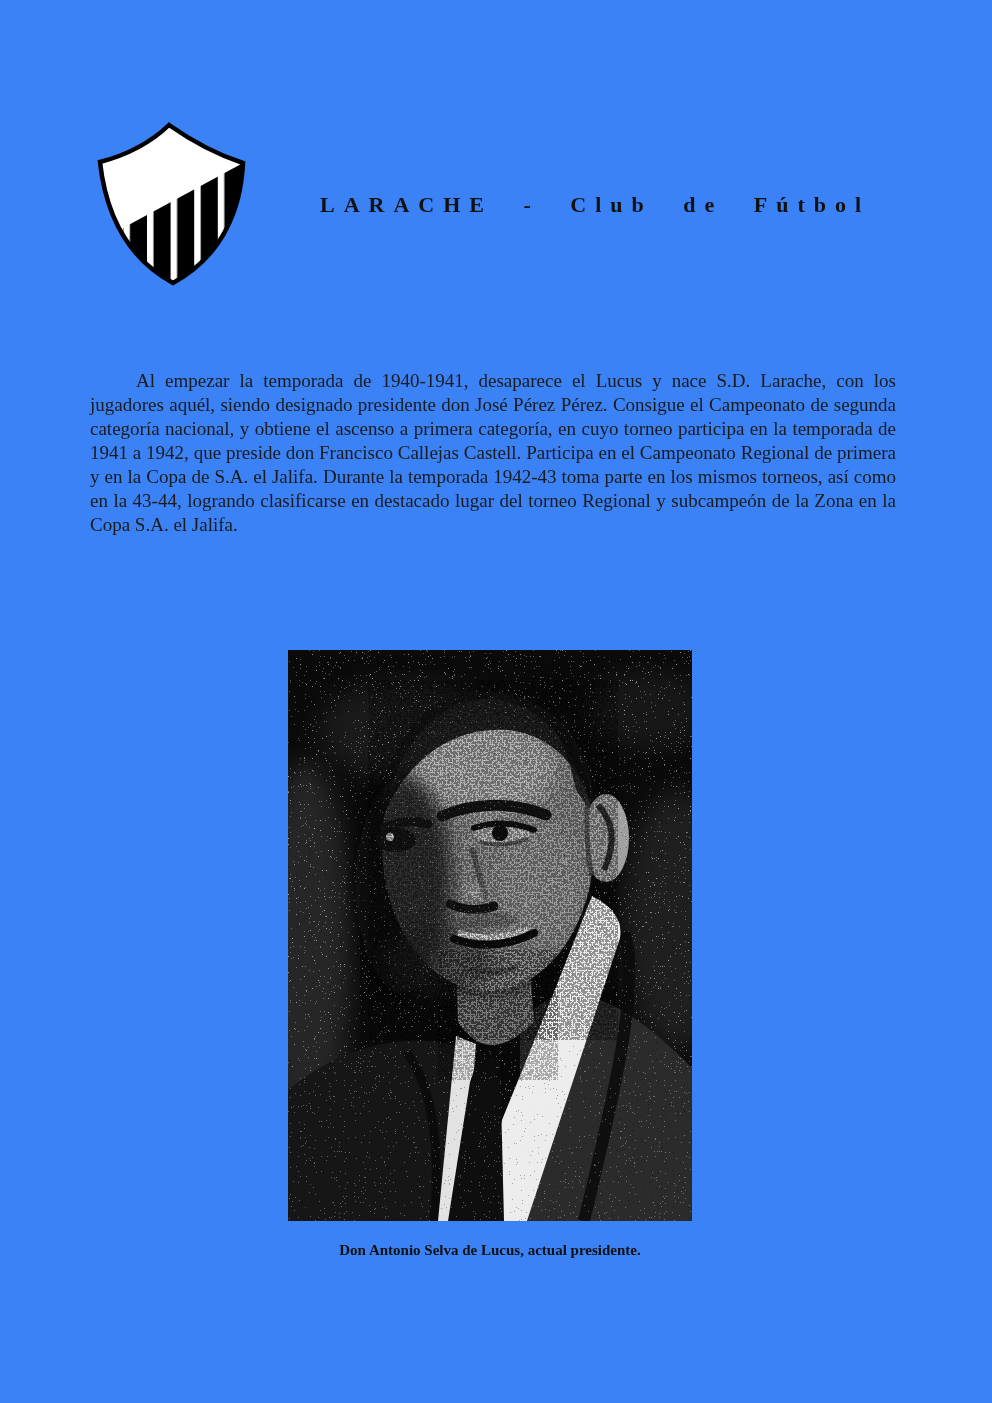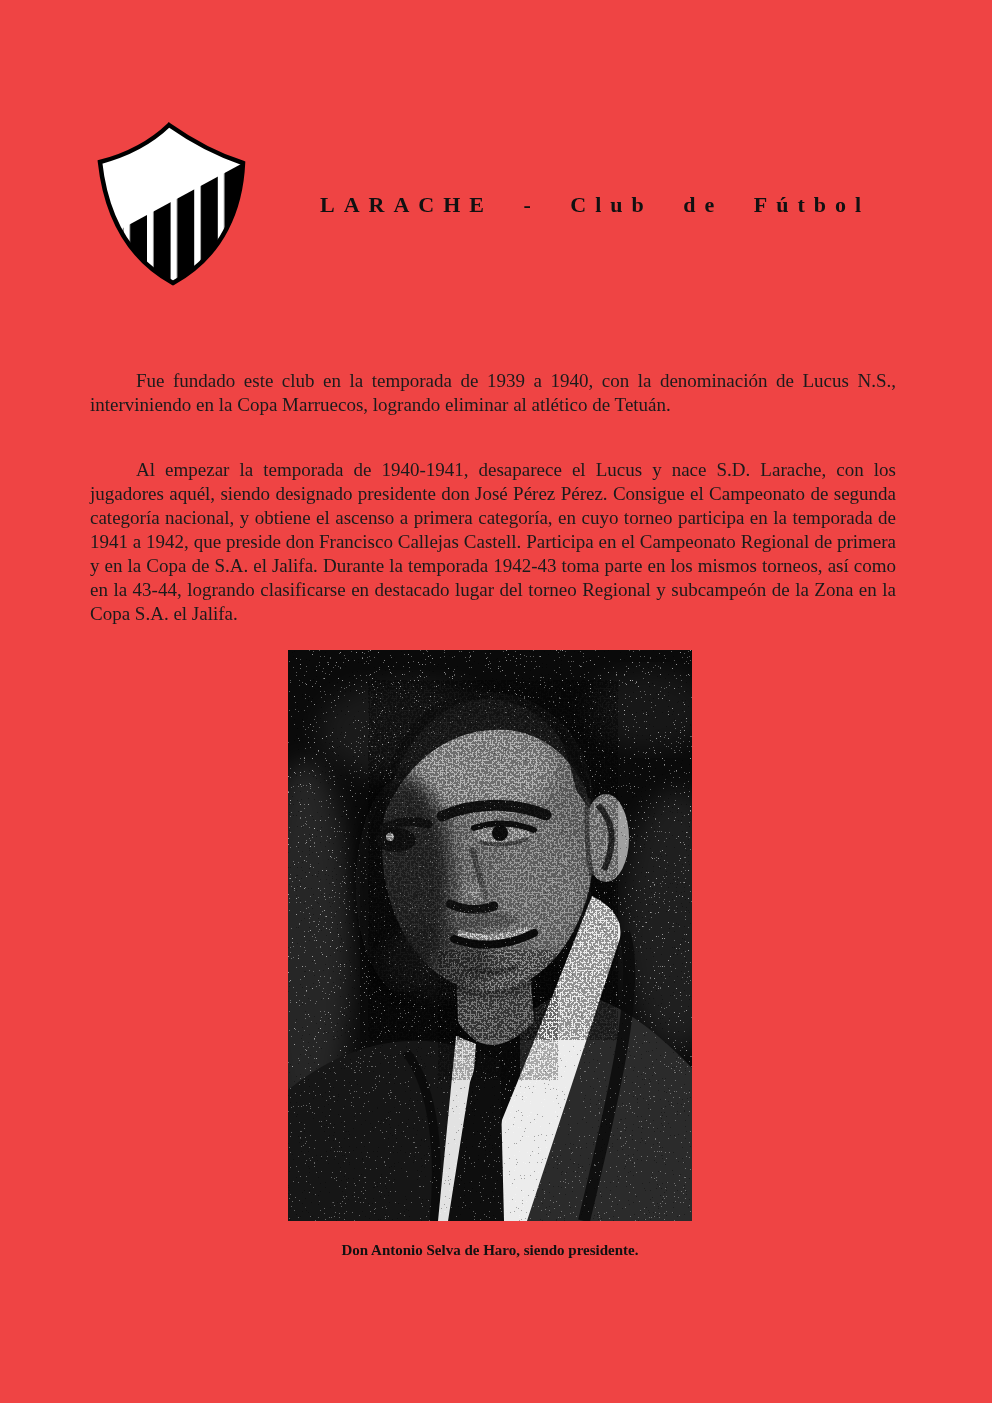--- a/index.html
+++ b/index.html
@@ -1,21 +1,21 @@
 <!DOCTYPE html>
 <html><head>
 <meta charset="utf-8">
 <title>Scanned page</title>
 <style>
   html,body{margin:0;padding:0;background:#e8e8e8;}
   .page{
     position:relative;
     width:992px;height:1403px;
     margin:0 auto;
-    background:#ef4444;
+    background:#3b82f6;
     overflow:hidden;
     font-family:"Liberation Serif","DejaVu Serif",serif;
     color:#1b1b1b;
   }
   .crest{position:absolute;left:94px;top:119px;width:156px;height:170px;}
   .page-title{
     position:absolute;left:320px;top:192px;
     font-size:22px;font-weight:bold;
     letter-spacing:9px;word-spacing:16px;
     white-space:nowrap;color:#111;
@@ -51,21 +51,20 @@
     <path d="M 6,43 Q 48,32 75,6 Q 112,32 149,44 C 147,88 130,136 79,164 C 28,136 11,88 6,43 Z" fill="#ffffff"></path>
     <g clip-path="url(#crestClip)">
       <path d="M 29,109 L 149,44 L 156,58 L 156,170 L 20,170 Z" fill="url(#crestStripes)"></path>
     </g>
     <path d="M 6,43 Q 48,32 75,6 Q 112,32 149,44 C 147,88 130,136 79,164 C 28,136 11,88 6,43 Z" fill="none" stroke="#000000" stroke-width="4.5"></path>
   </svg>
 
   <div class="page-title">LARACHE - Club de Fútbol</div>
 
   <div class="text-block">
-    <p>Fue fundado este club en la temporada de 1939 a 1940, con la denominación de Lucus N.S., interviniendo en la Copa Marruecos, logrando eliminar al atlético de Tetuán.</p>
     <p>Al empezar la temporada de 1940-1941, desaparece el Lucus y nace S.D. Larache, con los jugadores aquél, siendo designado presidente don José Pérez Pérez. Consigue el Campeonato de segunda categoría nacional, y obtiene el ascenso a primera categoría, en cuyo torneo participa en la temporada de 1941 a 1942, que preside don Francisco Callejas Castell. Participa en el Campeonato Regional de primera y en la Copa de S.A. el Jalifa. Durante la temporada 1942-43 toma parte en los mismos torneos, así como en la 43-44, logrando clasificarse en destacado lugar del torneo Regional y subcampeón de la Zona en la Copa S.A. el Jalifa.</p>
   </div>
 
   <svg class="photo" viewBox="0 0 404 571" preserveAspectRatio="none" role="img" aria-label="Black-and-white halftone portrait photograph of a man in a dark suit, white shirt and dark tie">
     <defs>
       <clipPath id="ph">
           <rect x="0" y="0" width="404" height="571"></rect>
         </clipPath>
       <filter id="gw" x="0%" y="0%" width="100%" height="100%">
         <feTurbulence type="fractalNoise" baseFrequency="0.5" numOctaves="2" seed="7"></feTurbulence>
@@ -162,15 +161,15 @@
       <path d="M 182,318 Q 206,328 230,316" stroke="#2e2e2e" stroke-width="5" fill="none" opacity="0.6"></path>
 
       <rect x="80" y="30" width="250" height="360" filter="url(#gb)" opacity="0.38"></rect>
       <rect x="150" y="300" width="120" height="130" filter="url(#gb)" opacity="0.28"></rect>
 
       <rect width="404" height="571" filter="url(#gw2)" opacity="0.33"></rect>
       <rect width="404" height="571" filter="url(#gb2)" opacity="0.3"></rect>
     </g>
   </svg>
 
-  <div class="photo-caption">Don Antonio Selva de Haro, siendo presidente.</div>
+  <div class="photo-caption">Don Antonio Selva de Lucus, actual presidente.</div>
 
 </div>
 
 </body></html>

